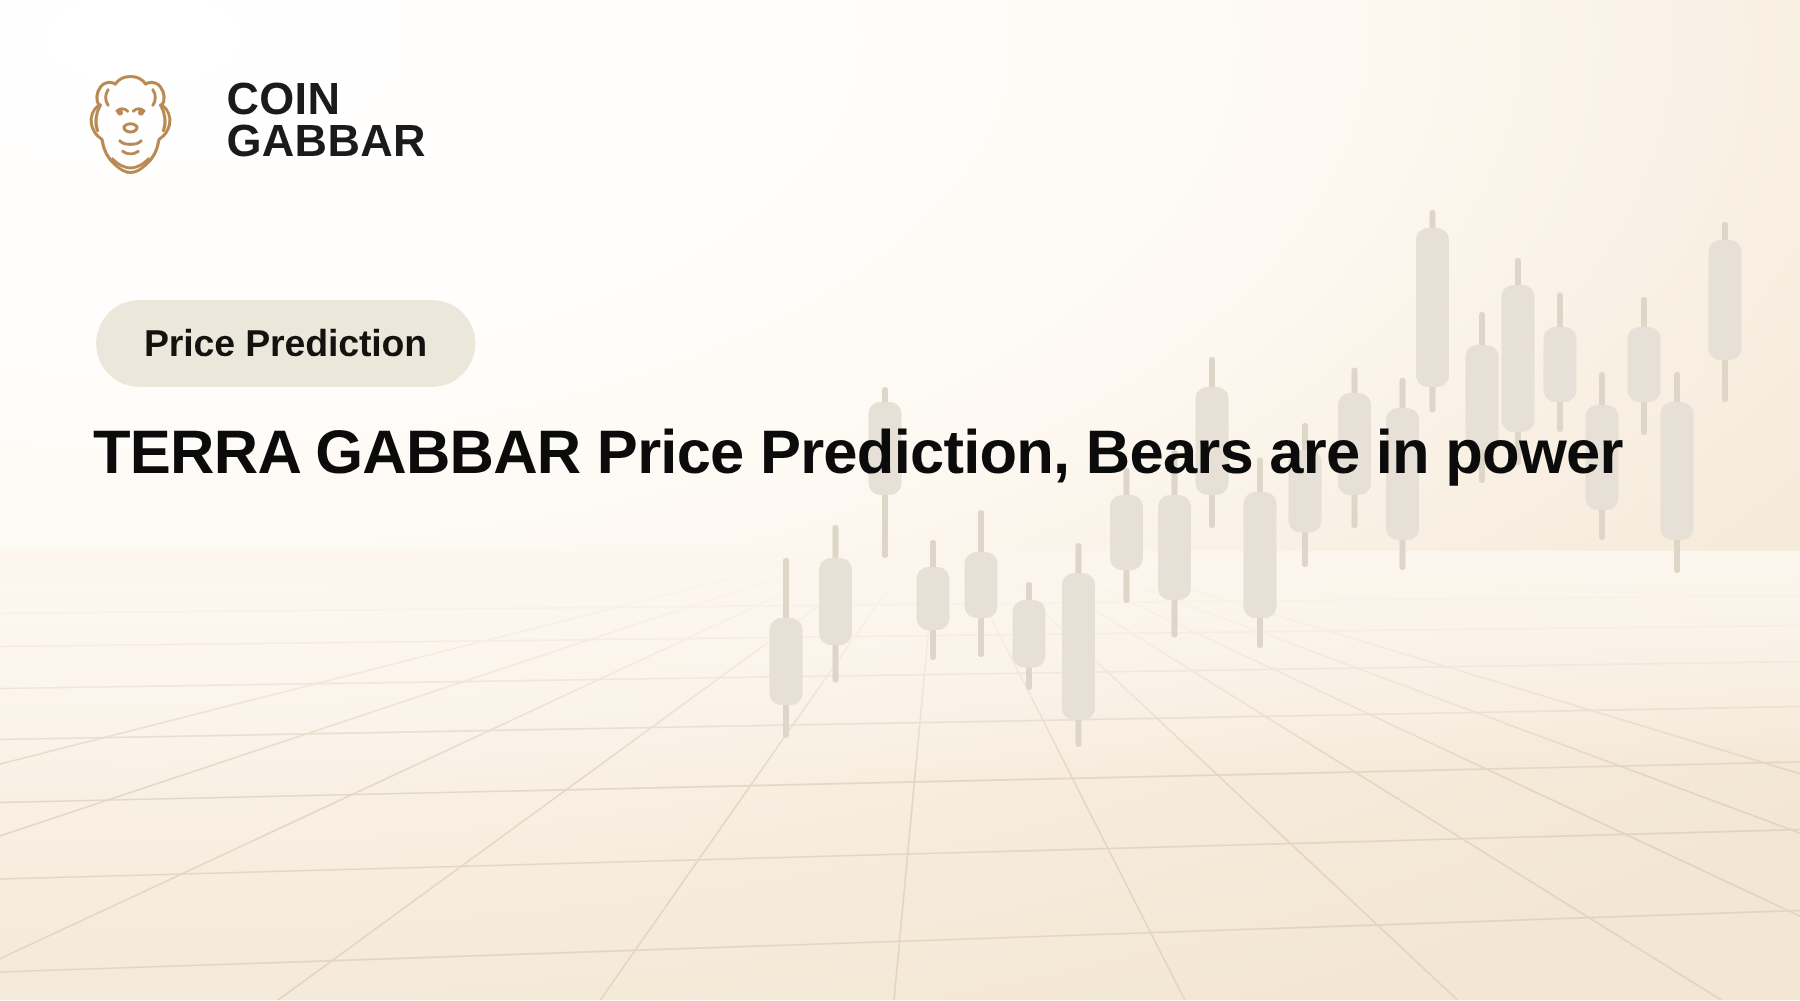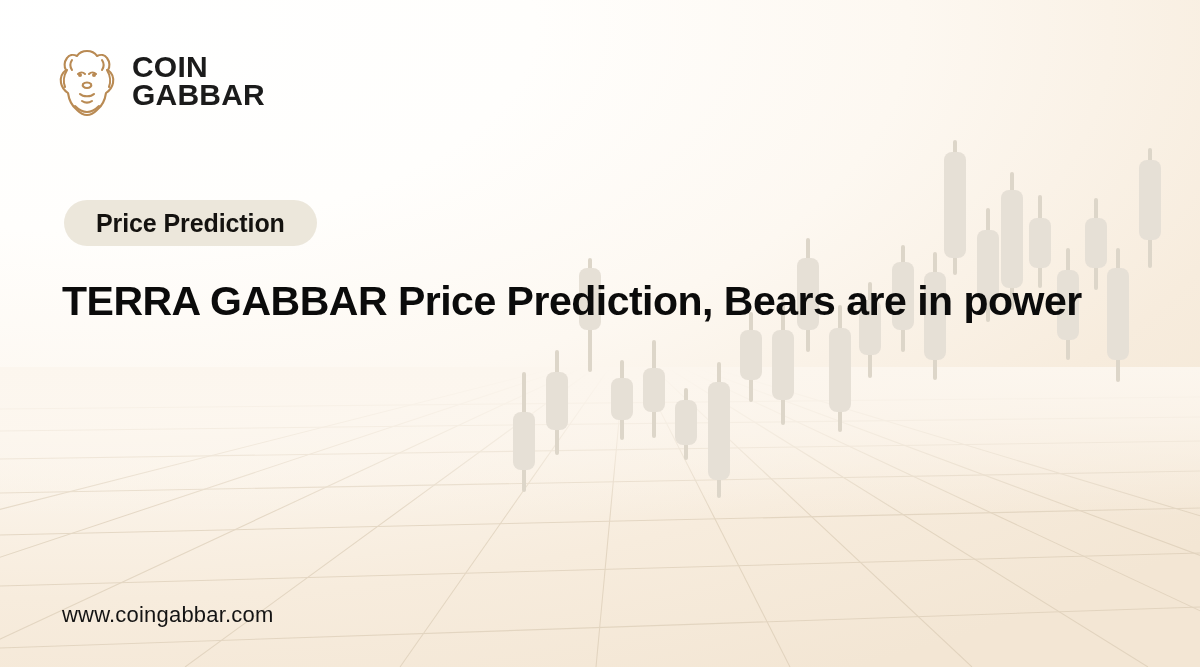--- a/index.html
+++ b/index.html
@@ -52,37 +52,38 @@
     top: 44px;
     display: flex;
     align-items: center;
     gap: 14px;
   }
   .brand-mark { width: 62px; height: 74px; display: block; }
   .brand-words {
     display: flex;
     flex-direction: column;
     line-height: 0.94;
+    margin-left: 19px;
   }
   .brand-words span {
     font-size: 30px;
     font-weight: 700;
     letter-spacing: 0.2px;
     color: #1b1b1b;
   }
 
   
   .badge {
     position: absolute;
     left: 64px;
     top: 200px;
     display: inline-flex;
     align-items: center;
     justify-content: center;
-    height: 46px;
+    height: 58px;
     padding: 0 32px;
     border-radius: 999px;
     background: #ece7db;
     font-size: 25px;
     font-weight: 700;
     color: #14120f;
     letter-spacing: -0.1px;
   }
 
   
@@ -261,15 +262,14 @@
       <span>GABBAR</span>
     </span>
   </div>
 
   <div class="badge">
     <span>Price Prediction</span>
   </div>
 
   <h1 class="headline">TERRA GABBAR Price Prediction, Bears are in power</h1>
 
-  <div class="footer-url">www.coingabbar.com</div>
 
 </div>
 
 </body></html>

